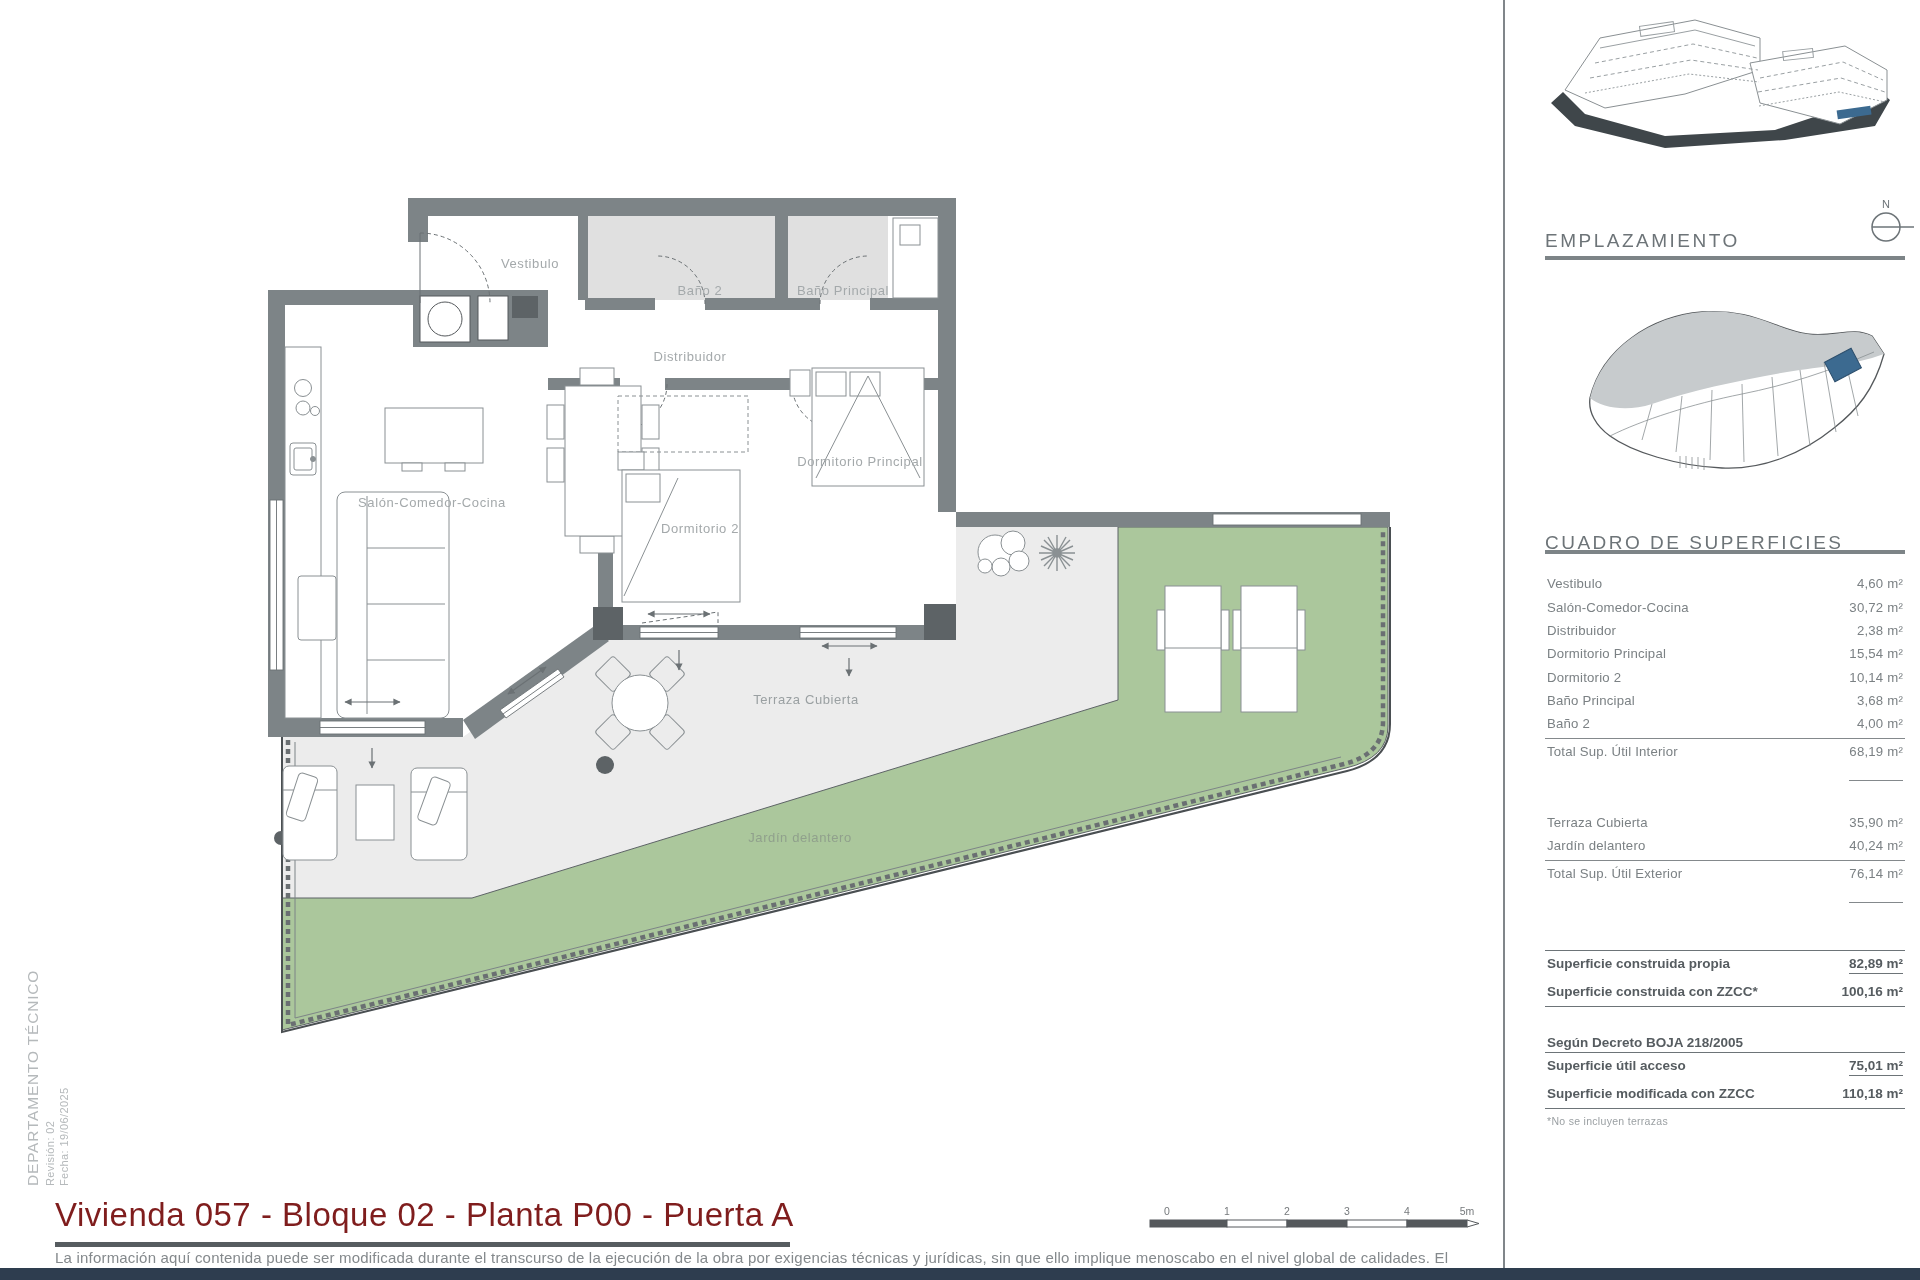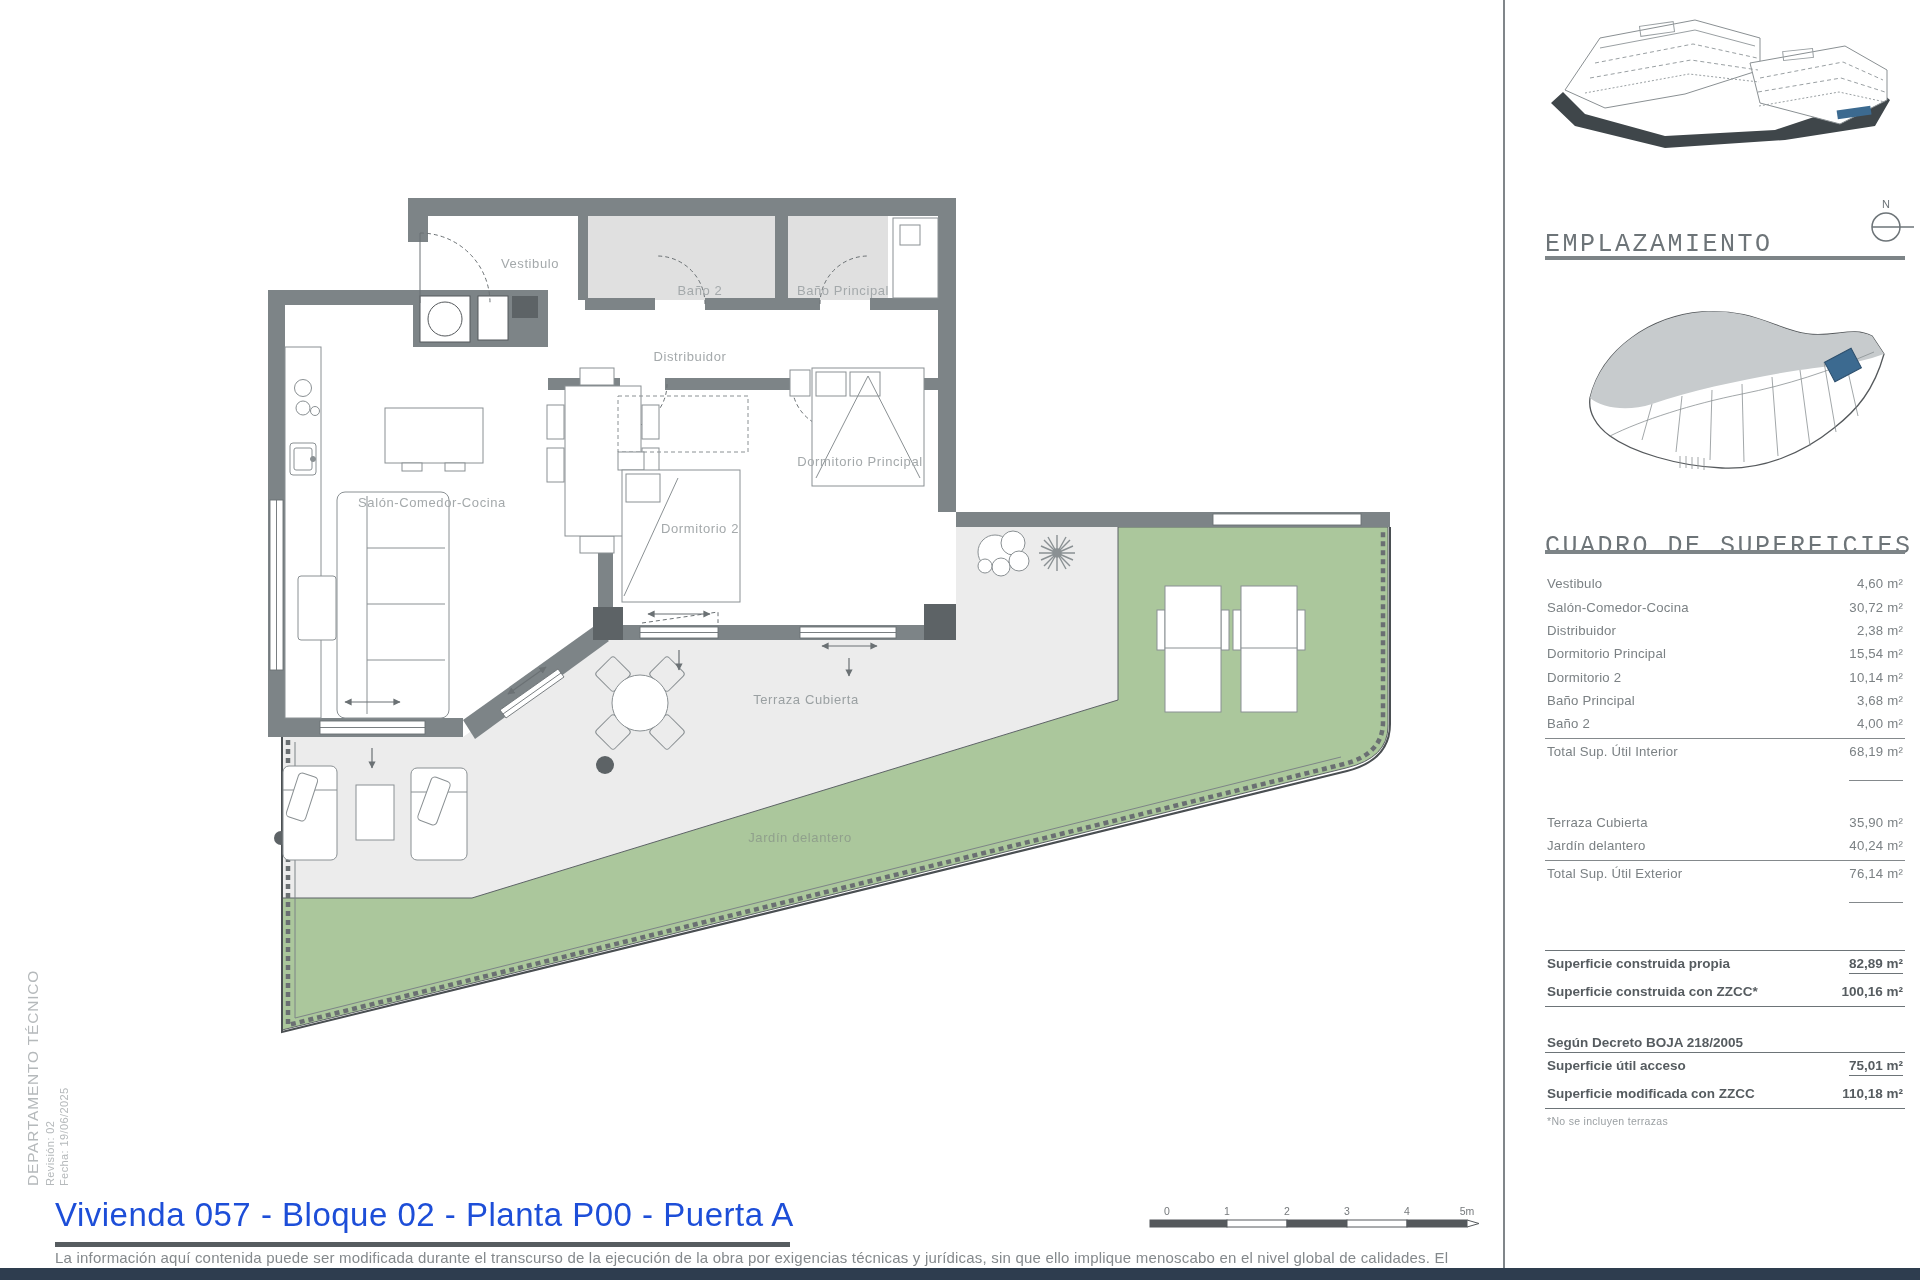--- a/index.html
+++ b/index.html
@@ -2,38 +2,38 @@
 <html><head>
 <meta charset="utf-8">
 <style>
   html,body{margin:0;padding:0;}
   body{width:1920px;height:1280px;position:relative;overflow:hidden;background:#fff;
        font-family:"Liberation Sans", sans-serif;}
   .abs{position:absolute;}
 
   
   .side-divider{left:1503px;top:0;width:2px;height:1268px;background:#80868a;}
-  .sec-title{font-size:25px;letter-spacing:2.5px;color:#6d7478;font-weight:400;font-family:Liberation Mono, monospace;}
+  .sec-title{font-size:19px;letter-spacing:2.5px;color:#6d7478;font-weight:400;}
   .sec-underline{height:4px;background:#7d8487;}
   .tbl{left:1545px;width:360px;color:#7b8184;font-size:13.2px;letter-spacing:.2px;}
   .row{display:flex;justify-content:space-between;padding:4.2px 2px;}
   .row .val{text-align:right;}
   .total-row{border-top:1.6px solid #84898c;margin-top:2px;padding-top:5px;gap:20px;}
   .total-row .val{border-bottom:1.6px solid #84898c;padding-bottom:21px;}
   .gap{height:26px;}
   .sum{left:1545px;width:360px;color:#565c60;font-size:13.5px;font-weight:bold;}
   .sum .row{padding:5px 2px;}
   .sum-block{border-top:1.7px solid #6d7478;border-bottom:1.7px solid #6d7478;}
   .sum-block .val{border-bottom:1.7px solid #6d7478;padding-bottom:2px;}
   .sum-block .row:last-child .val{border-bottom:none;}
   .decreto-h{padding:4px 2px 2px 2px;}
   .footnote{font-size:10.5px;font-weight:normal;color:#9ba0a3;padding:6px 2px;letter-spacing:.3px;}
 
   
-  .page-title{left:55px;top:1196px;font-size:33px;color:#1d4ed8;letter-spacing:.5px;font-weight:400;}
+  .page-title{left:55px;top:1196px;font-size:33px;color:#7f1d1d;letter-spacing:.5px;font-weight:400;}
   .title-bar{left:55px;top:1242px;width:735px;height:5px;background:#565c60;}
   .disclaimer{left:55px;top:1250px;width:1447px;font-size:15px;color:#84898c;line-height:15.5px;letter-spacing:.2px;}
   .bottom-bar{left:0;top:1268px;width:1920px;height:12px;background:#2e3d4f;}
 
   
   .vert-text{left:24px;top:1186px;transform:rotate(-90deg);transform-origin:left top;color:#b5b9bb;white-space:nowrap;}
   .vert-text .l1{font-size:15.5px;letter-spacing:.8px;}
   .vert-text .l2{font-size:11px;letter-spacing:.4px;margin-top:2px;}
 </style>
 </head>

